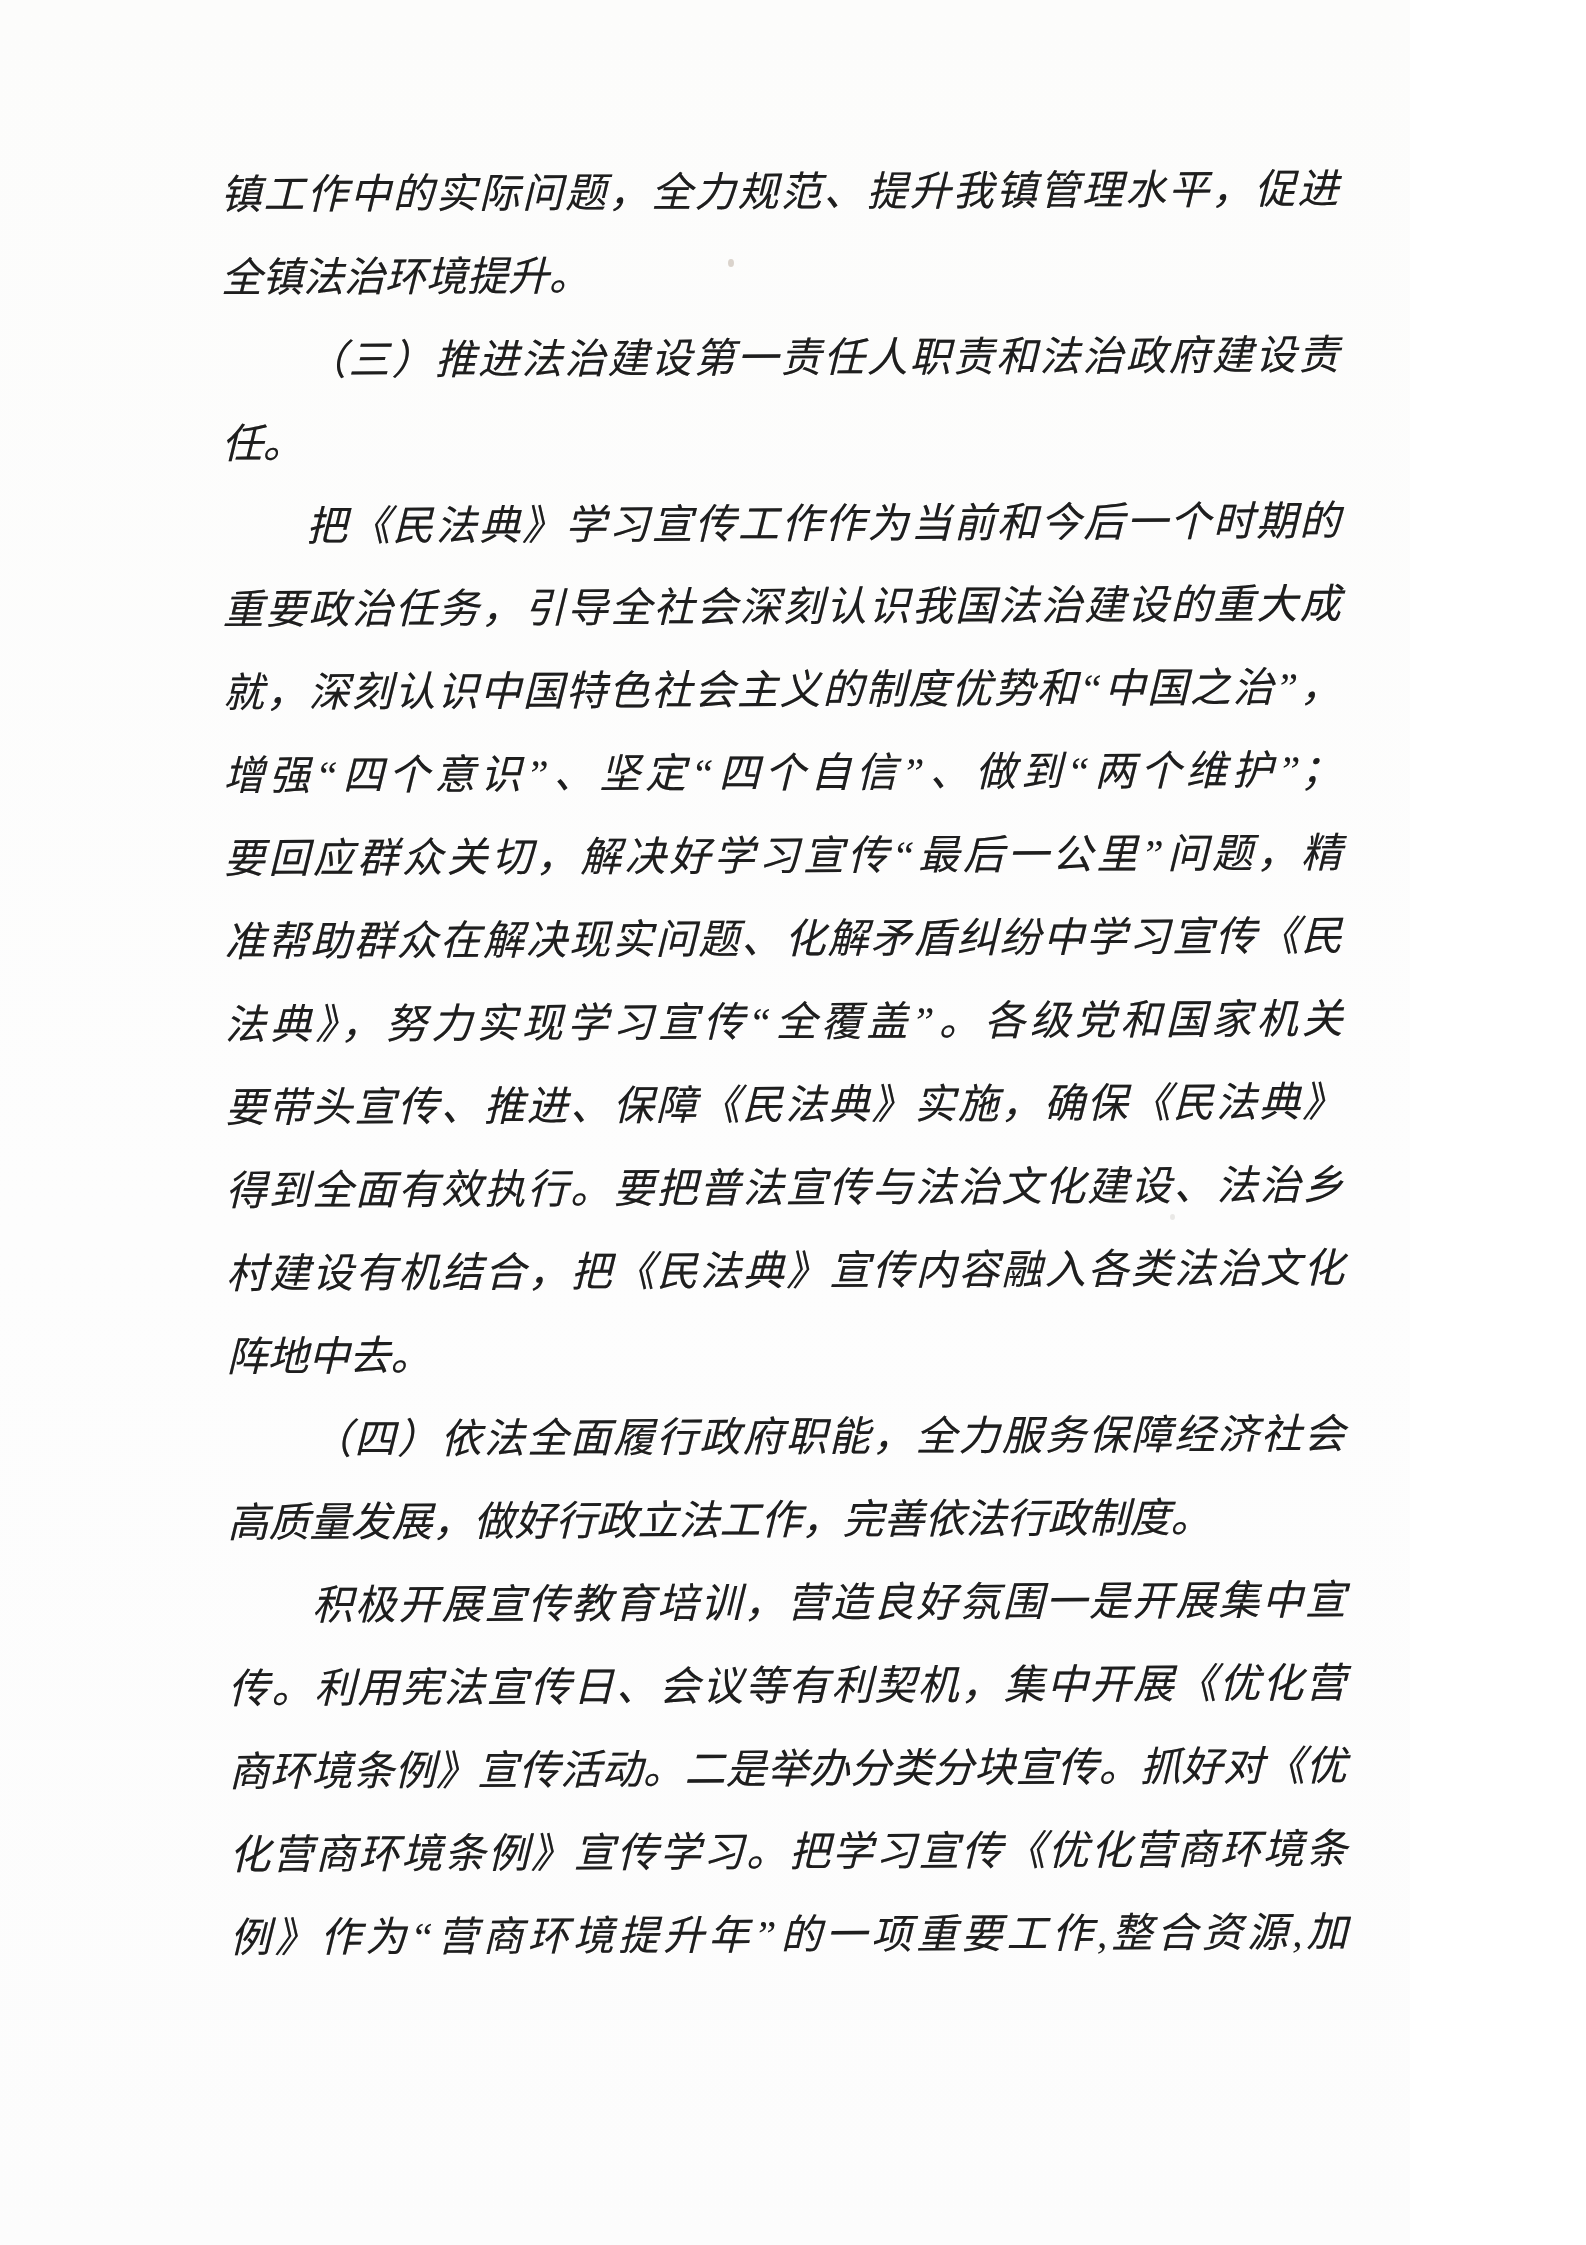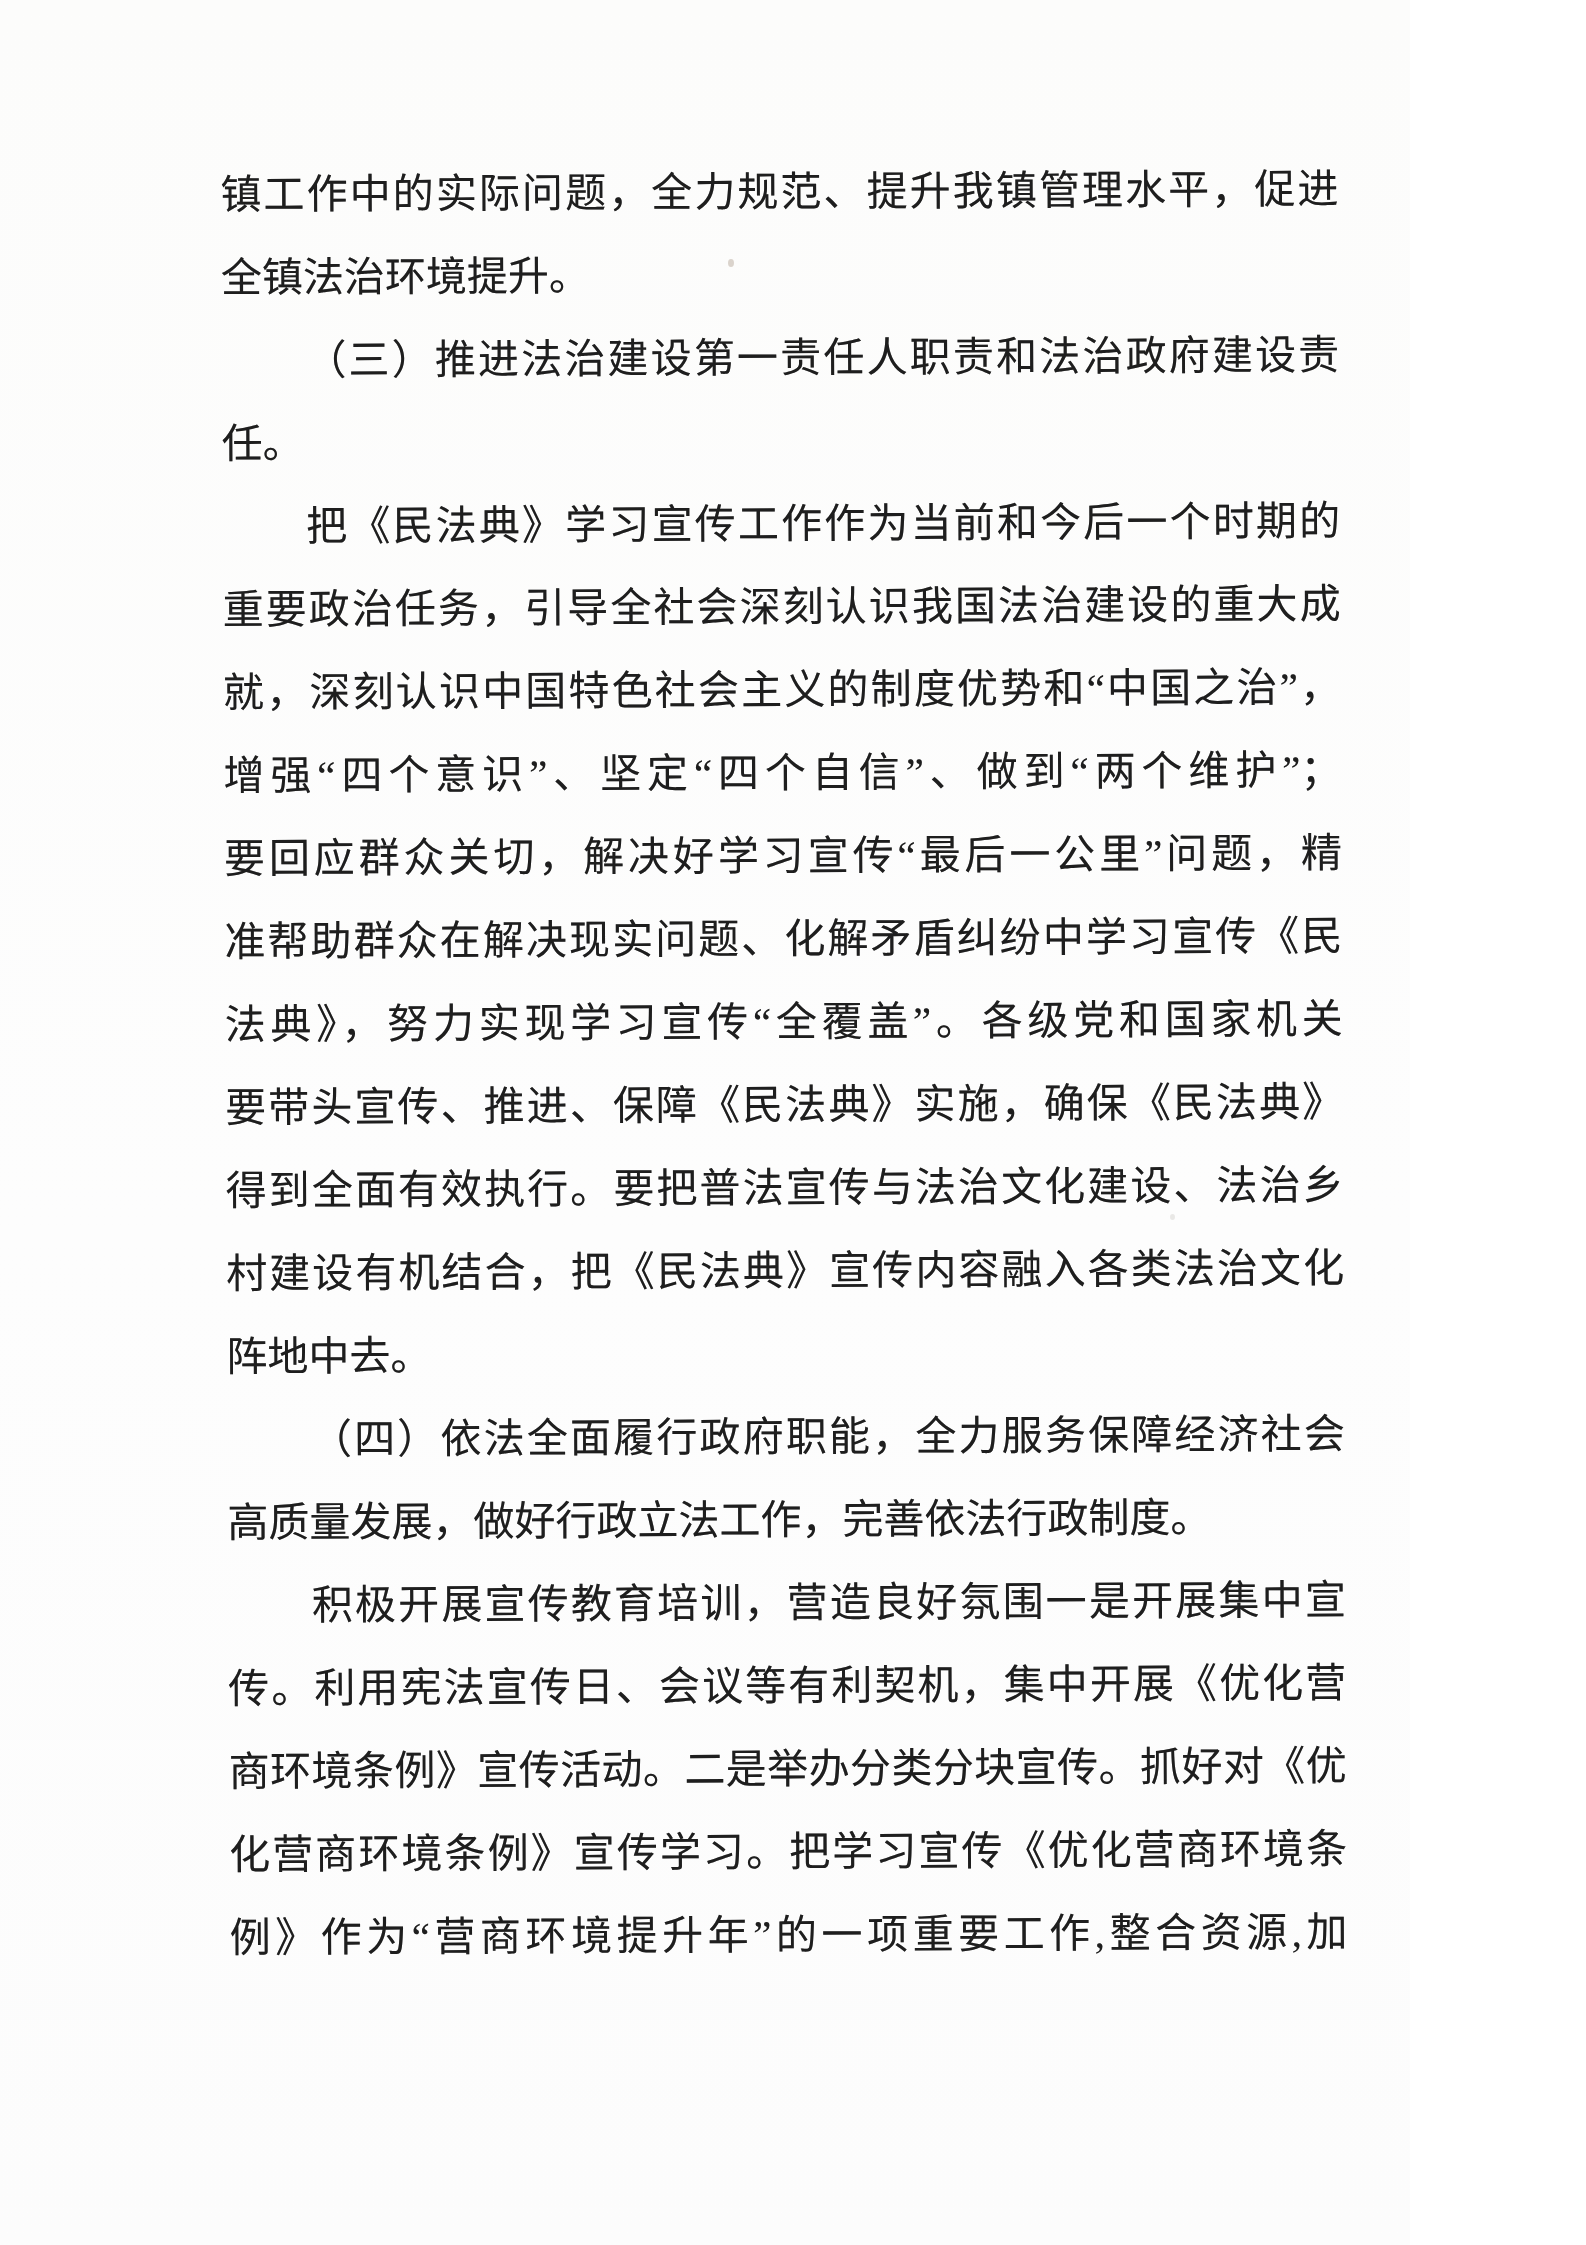--- a/index.html
+++ b/index.html
@@ -6,20 +6,21 @@
     margin: 0;
     padding: 0;
     background: #ffffff;
   }
   .page {
     position: relative;
     width: 1410px;
     height: 2245px;
     background: linear-gradient(180deg, #fcfcfb 0%, #fdfdfd 55%, #fcfcfc 100%);
     overflow: hidden;
+    font-style: italic;
   }
   .doc-body {
     position: absolute;
     left: 225px;
     top: 154px;
     width: 1118px;
     font-family: "Liberation Serif", serif;
     font-size: 41px;
     color: #1e1e1e;
     letter-spacing: 0;

